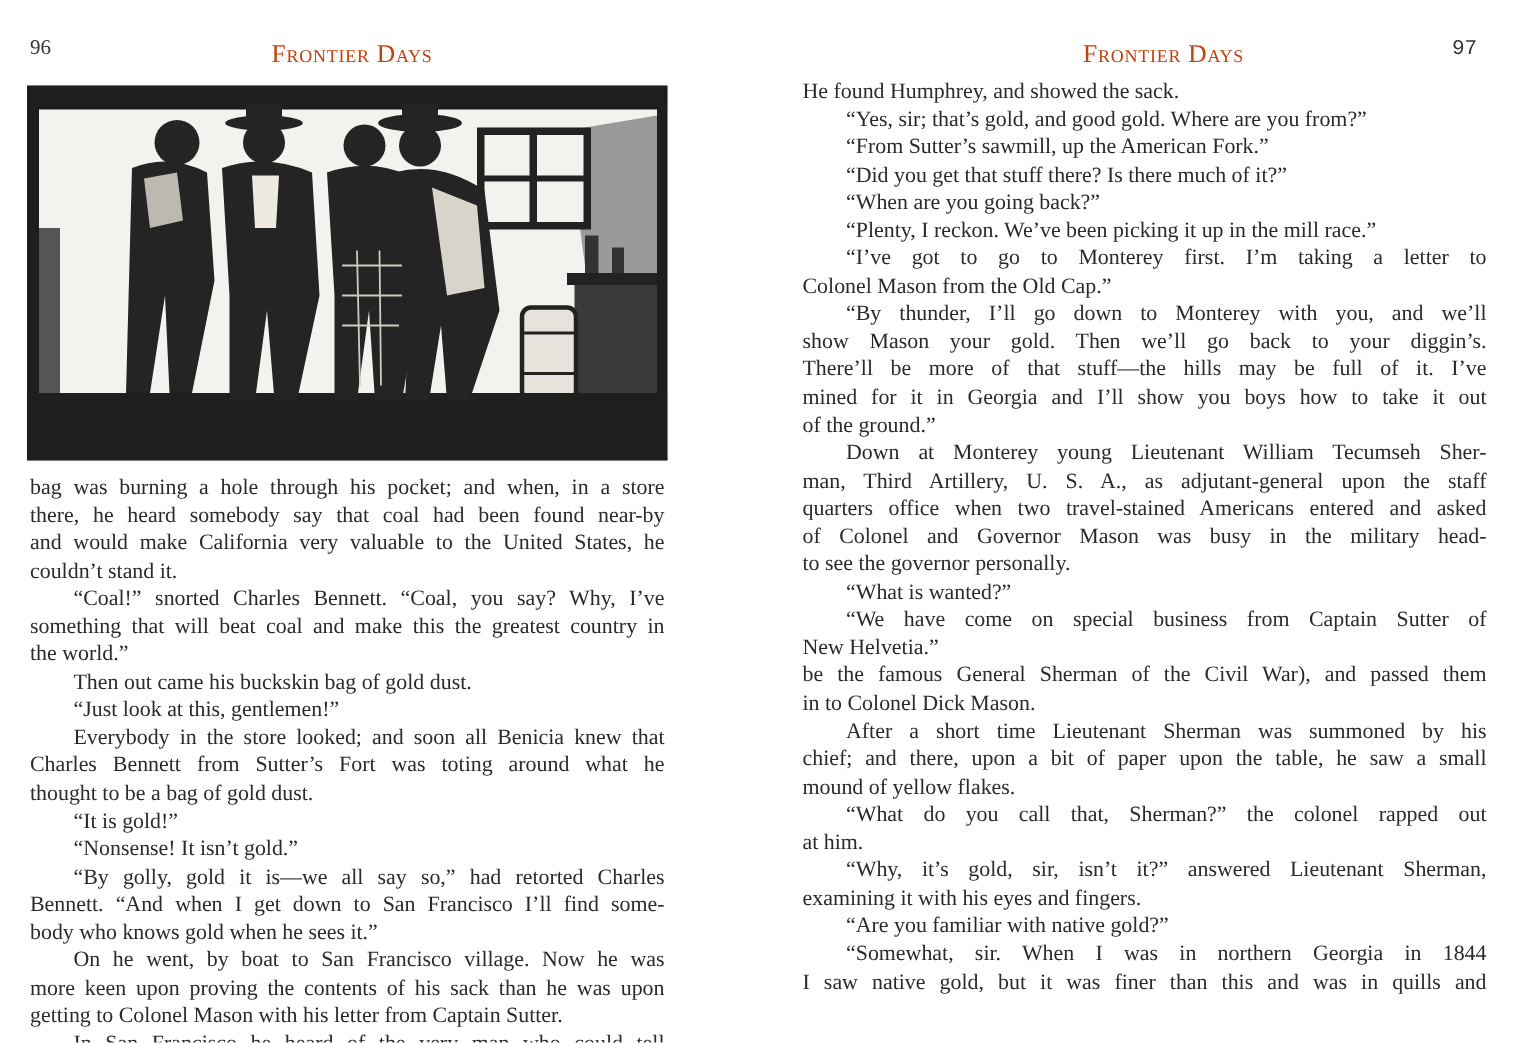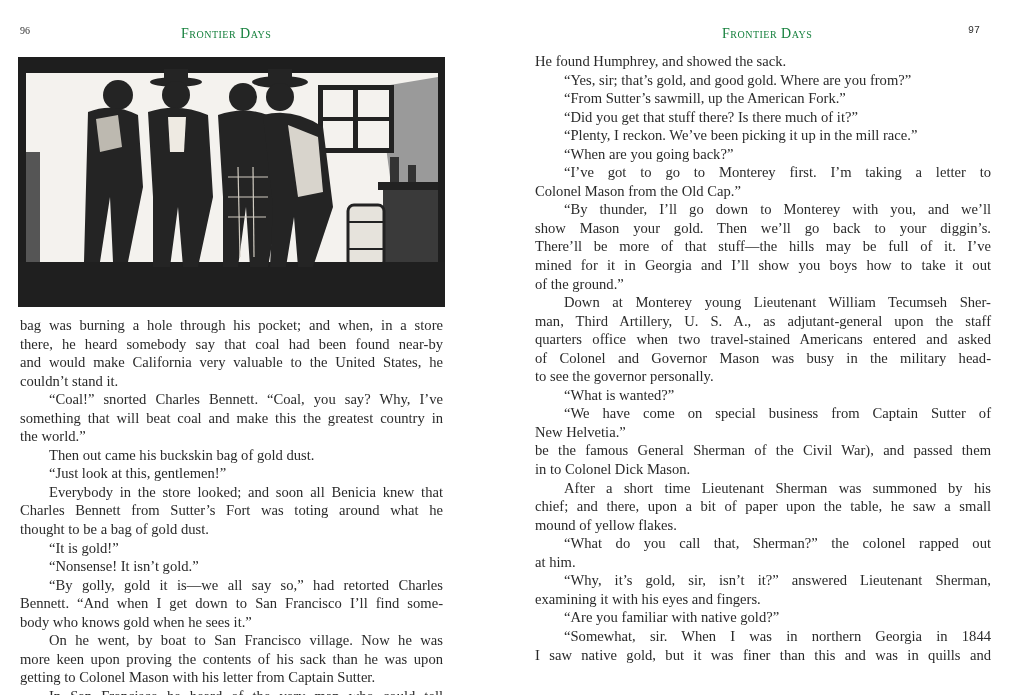--- a/index.html
+++ b/index.html
@@ -7,28 +7,28 @@
     width: 1017px; height: 695px; overflow: hidden;
     background: #ffffff; position: relative;
     font-family: "Liberation Serif", "DejaVu Serif", serif;
     color: #2a2a2a;
   }
   .page { position: absolute; top: 0; height: 695px; }
   .page-left { left: 0; width: 500px; }
   .page-right { left: 520px; width: 497px; }
 
   .page-num {
-    position: absolute; top: 25px; font-size: 10px; color: #333;
+    position: absolute; top: 25px; font-size: 14px; color: #333;
   }
   .page-left .page-num { left: 20px; }
   .page-right .page-num { left: 448px; font-family: Liberation Mono, monospace; }
 
   .running-head {
-    position: absolute; top: 26px; font-size: 14px; letter-spacing: 0.5px;
-    font-variant: small-caps; color: #15803d;
+    position: absolute; top: 26px; font-size: 17px; letter-spacing: 0.5px;
+    font-variant: small-caps; color: #c2410c;
   }
   .page-left .running-head { left: 181px; }
   .page-right .running-head { left: 202px; }
 
   .illustration {
     position: absolute; left: 18px; top: 57px; width: 427px; height: 250px;
     background: #1e1e1e; overflow: hidden;
   }
   .illustration svg { display: block; }
 
@@ -137,22 +137,22 @@
 
 <div class="page page-right">
   <span class="running-head">Frontier Days</span>
   <span class="page-num">97</span>
 
   <div class="text-block" id="right-text">
       <span class="line last">He found Humphrey, and showed the sack.</span>
       <span class="line indent last">“Yes, sir; that’s gold, and good gold.  Where are you from?”</span>
       <span class="line indent last">“From Sutter’s sawmill, up the American Fork.”</span>
       <span class="line indent last">“Did you get that stuff there?  Is there much of it?”</span>
+      <span class="line indent last">“When are you going back?”</span>
       <span class="line indent last">“Plenty, I reckon.  We’ve been picking it up in the mill race.”</span>
-      <span class="line indent last">“When are you going back?”</span>
       <span class="line indent">“I’ve got to go to Monterey first.  I’m taking a letter to</span>
       <span class="line last">Colonel Mason from the Old Cap.”</span>
       <span class="line indent">“By thunder, I’ll go down to Monterey with you, and we’ll</span>
       <span class="line">show Mason your gold.  Then we’ll go back to your diggin’s.</span>
       <span class="line">There’ll be more of that stuff—the hills may be full of it.  I’ve</span>
       <span class="line">mined for it in Georgia and I’ll show you boys how to take it out</span>
       <span class="line last">of the ground.”</span>
       <span class="line indent">Down at Monterey young Lieutenant William Tecumseh Sher-</span>
       <span class="line">man, Third Artillery, U. S. A., as adjutant-general upon the staff</span>
       <span class="line">quarters office when two travel-stained Americans entered and asked</span>

